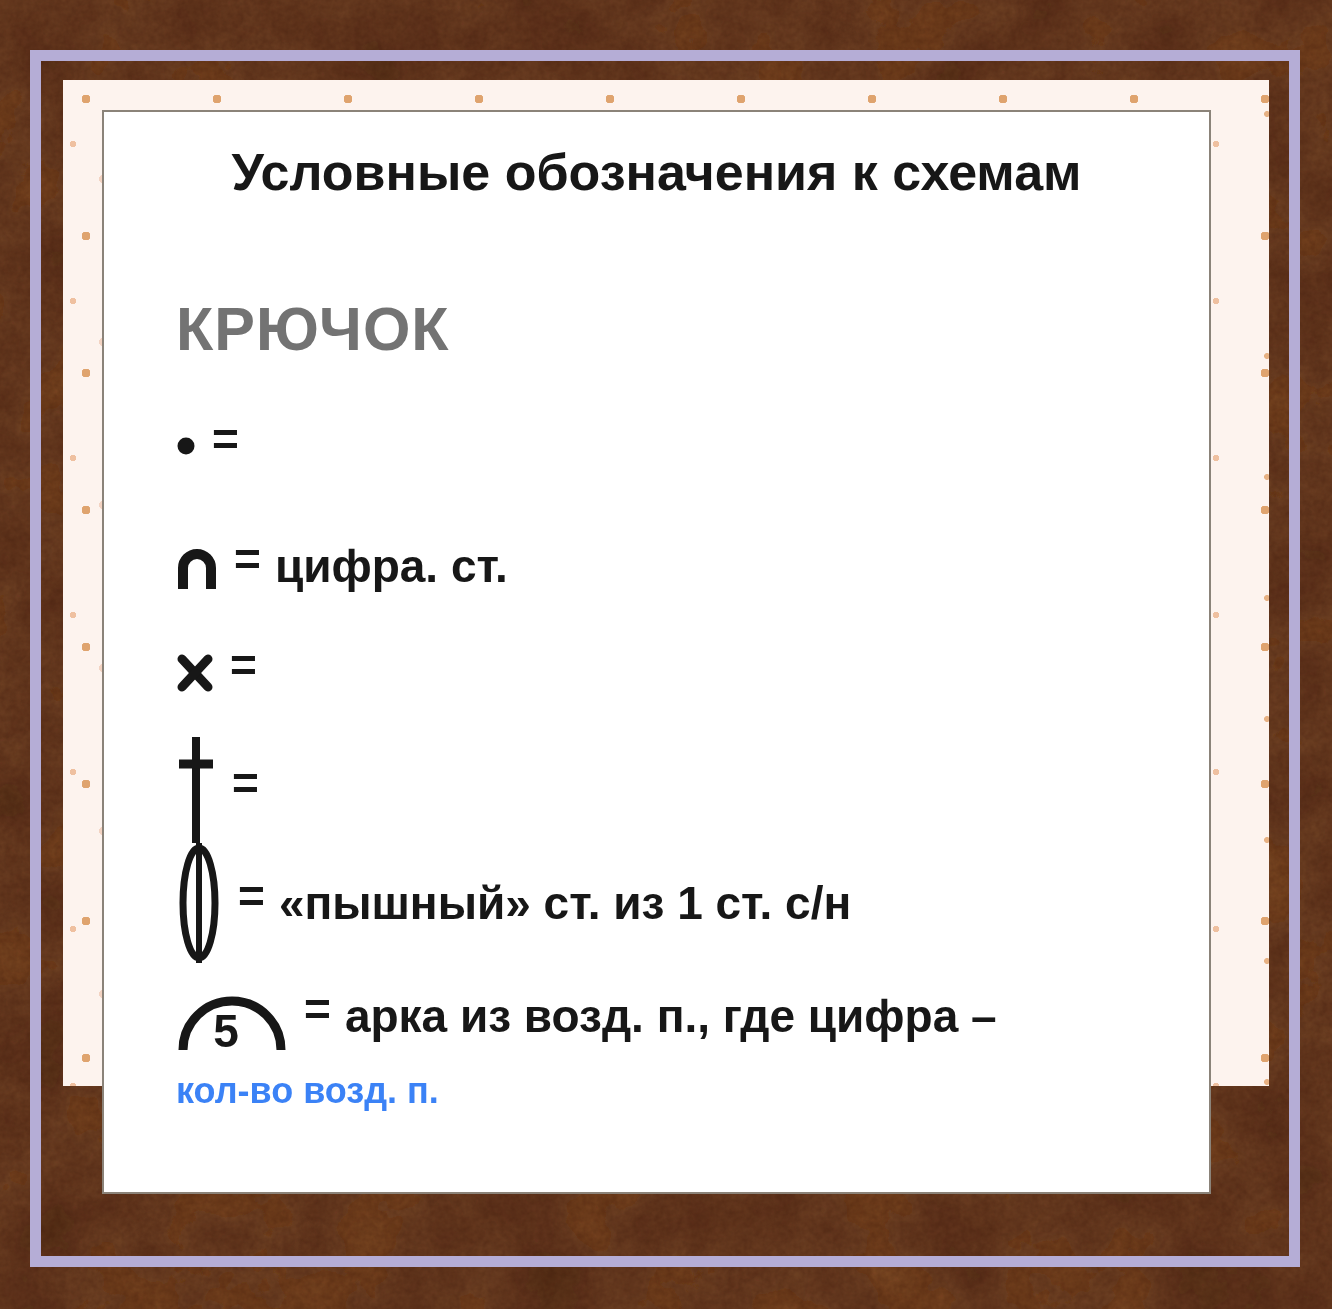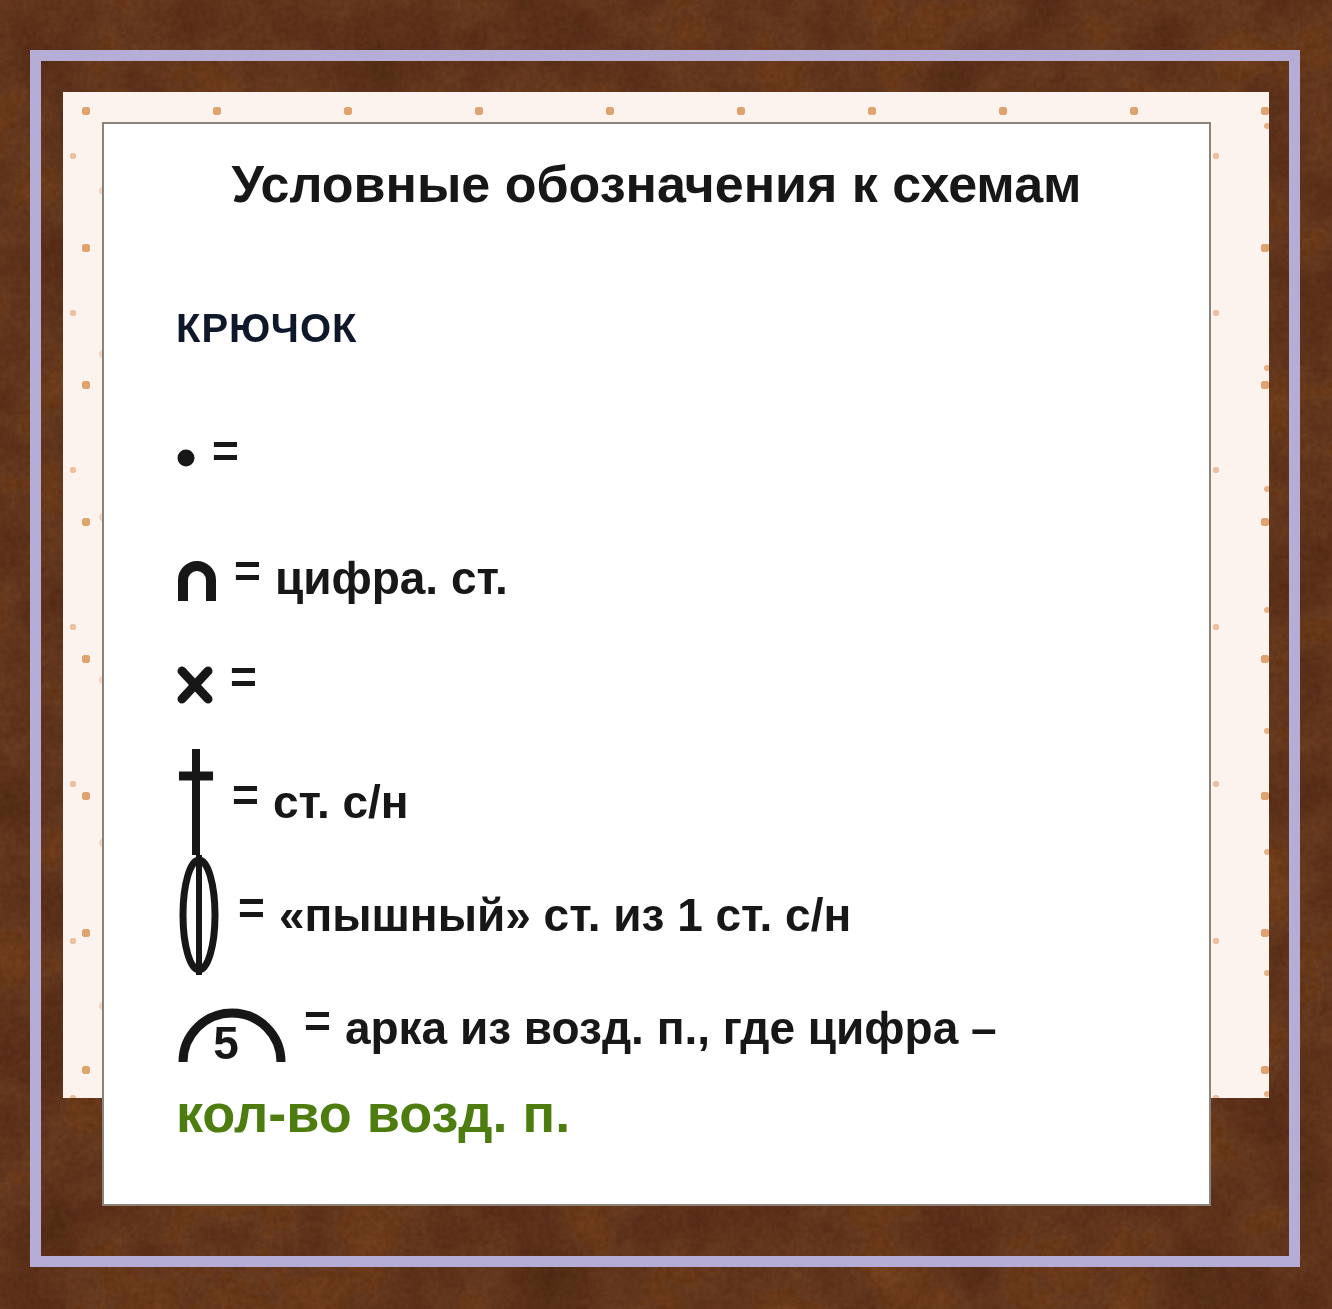--- a/index.html
+++ b/index.html
@@ -10,21 +10,21 @@
   }
   
   .leather{position:absolute;left:0;top:0;width:1332px;height:1309px;display:block;}
   
   .frame{
     position:absolute;left:30px;top:50px;width:1270px;height:1217px;
     box-sizing:border-box;border:11px solid #b5add6;
   }
   
   .photo{
-    position:absolute;left:63px;top:92px;width:1206px;height:1006px;
+    position:absolute;left:63px;top:80px;width:1206px;height:1006px;
     background-color:#fdf3ee;
     background-image:
       radial-gradient(4.5px 4.5px at 23px 19px,  #dfa36e 95%, transparent 100%),
       radial-gradient(3.5px 3.5px at 67px 58px,  #ecc5a4 95%, transparent 100%),
       radial-gradient(3px 3px     at 105px 34px, #e7b183 95%, transparent 100%),
       radial-gradient(5px 5px     at 41px 99px,  #f3d3c2 95%, transparent 100%),
       radial-gradient(3px 3px     at 88px 117px, #d98f5e 95%, transparent 100%),
       radial-gradient(3.5px 3.5px at 10px 64px,  #efc0a0 95%, transparent 100%),
       radial-gradient(4px 4px     at 139px 81px, #e5ad80 95%, transparent 100%),
       radial-gradient(3px 3px     at 160px 140px,#f0cbb4 95%, transparent 100%);
@@ -36,37 +36,37 @@
   .card{
     position:absolute;left:39px;top:30px;width:1109px;height:1084px;
     box-sizing:border-box;background:#ffffff;border:2px solid #8b8379;
   }
   .title{
     position:absolute;top:30px;left:0;width:100%;text-align:center;
     font-size:52px;font-weight:bold;color:#171717;letter-spacing:0px;
   }
   .section{
     position:absolute;top:182px;left:72px;
-    font-size:40px;font-weight:bold;color:#0f172a;letter-spacing:1px;
+    font-size:61px;font-weight:bold;color:#737373;letter-spacing:1px;
   }
   .row{
     position:absolute;left:72px;display:flex;align-items:center;
     color:#171717;font-size:46px;font-weight:bold;white-space:nowrap;
   }
   .row .sym{display:flex;align-items:center;justify-content:center;}
   .row .eq{position:relative;top:-7px;margin:0 14px 0 16px;}
   .r1{top:303px;height:62px;}
   .r2{top:423px;height:62px;}
   .r3{top:528px;height:64px;}
   .r4{top:622px;height:112px;}
   .r5{top:731px;height:120px;}
   .r6{top:866px;height:76px;}
   .line2{
     position:absolute;left:72px;top:958px;
-    font-size:54px;font-weight:bold;color:#4d7c0f;white-space:nowrap;
+    font-size:36px;font-weight:bold;color:#3b82f6;white-space:nowrap;
   }
   svg.icon{display:block;}
 </style>
 </head>
 <body>
 
 <svg class="leather" width="1332" height="1309" viewBox="0 0 1332 1309" preserveAspectRatio="none" aria-hidden="true">
   <defs>
     <filter id="fLight" x="0" y="0" width="100%" height="100%">
       <feTurbulence type="fractalNoise" baseFrequency="0.045" numOctaves="3" seed="4" result="n"></feTurbulence>
@@ -132,21 +132,20 @@
     </div>
 
     <div class="row r4">
       <span class="sym">
         <svg class="icon" width="40" height="112" viewBox="0 0 40 112">
           <line x1="20" y1="3" x2="20" y2="109" stroke="#171717" stroke-width="8"></line>
           <line x1="3" y1="30" x2="37" y2="30" stroke="#171717" stroke-width="9"></line>
         </svg>
       </span>
       <span class="eq">=</span>
-      <span class="lbl">ст. с/н</span>
     </div>
 
     <div class="row r5">
       <span class="sym">
         <svg class="icon" width="46" height="120" viewBox="0 0 46 120">
           <ellipse cx="23" cy="60" rx="16" ry="55" fill="none" stroke="#171717" stroke-width="7"></ellipse>
           <line x1="23" y1="0" x2="23" y2="120" stroke="#171717" stroke-width="6"></line>
         </svg>
       </span>
       <span class="eq">=</span>

